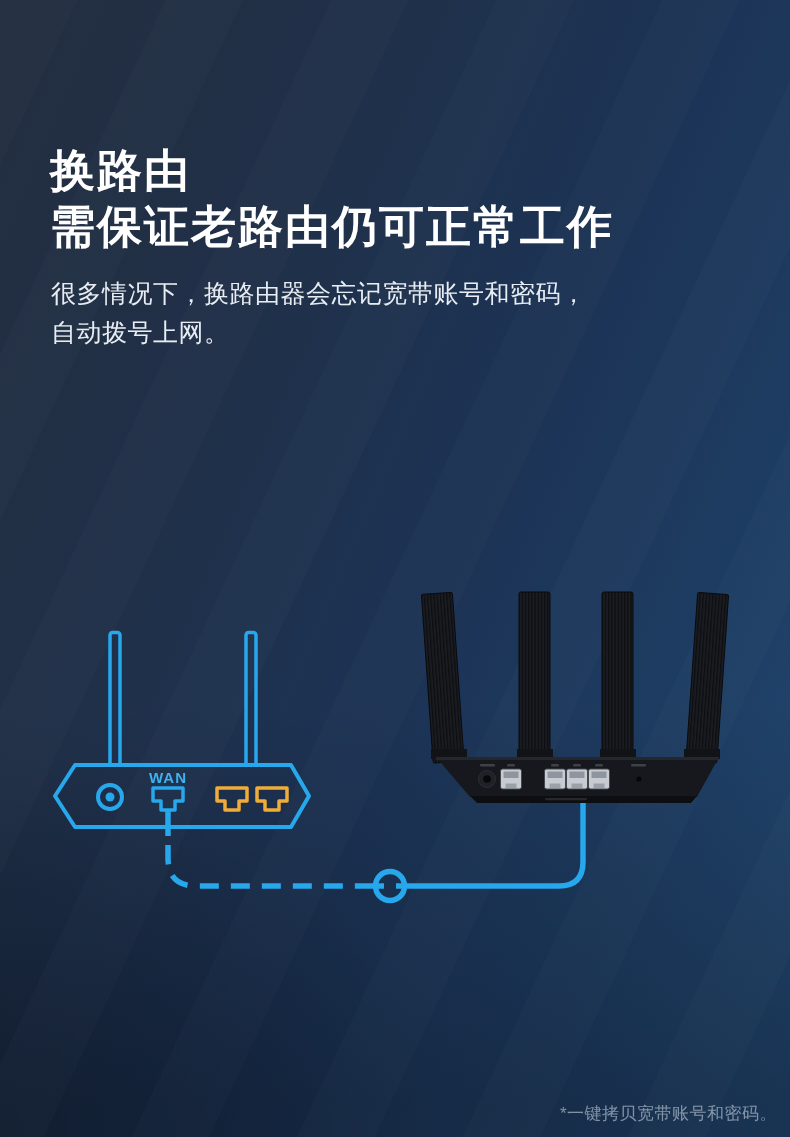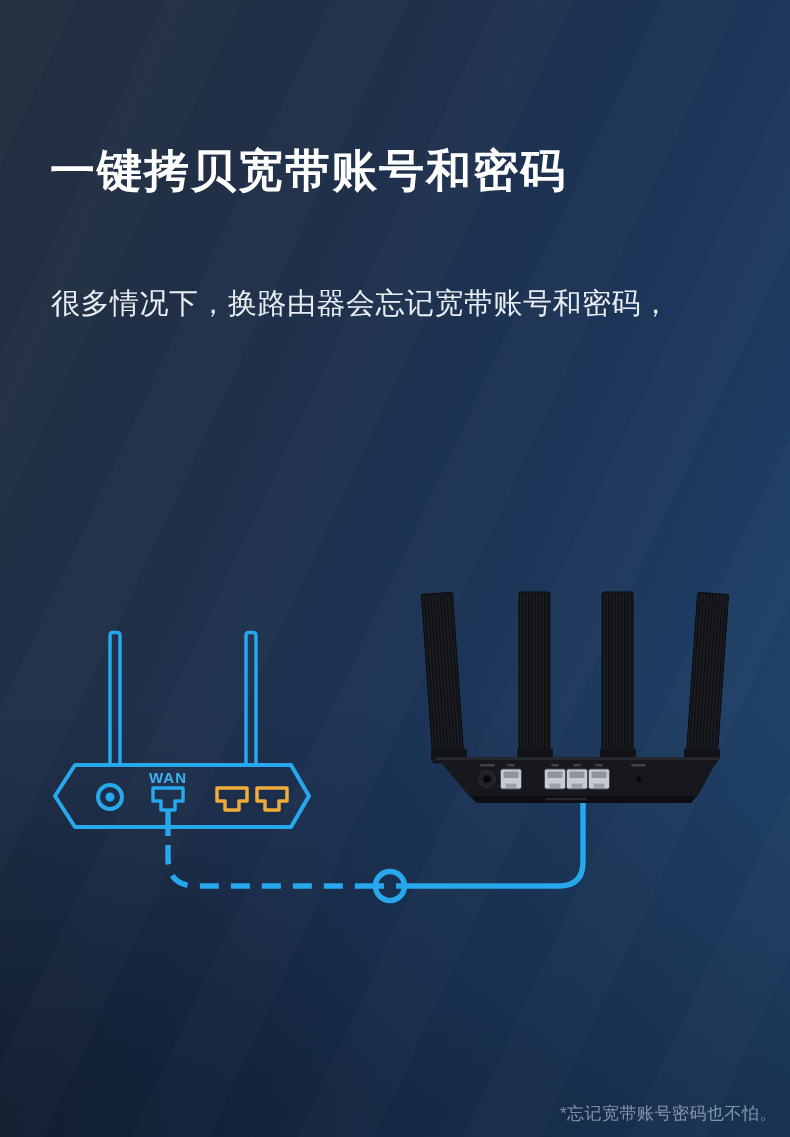--- a/index.html
+++ b/index.html
@@ -15,46 +15,48 @@
       linear-gradient(180deg, rgba(9,17,30,0) 62%, rgba(9,17,30,0.38) 97%),
       radial-gradient(90% 55% at 0% 100%, rgba(5,12,22,0.30), rgba(5,12,22,0) 60%),
       linear-gradient(113deg, #232e3f 0%, #203049 30%, #1c3355 55%, #1e3d63 78%, #234a74 100%);
   }
   .heading{
     position:absolute;left:50px;top:143px;
     color:#ffffff;font-size:45px;font-weight:700;
     line-height:56px;letter-spacing:2px;white-space:nowrap;
   }
   .intro{
-    position:absolute;left:51px;top:284px;
-    color:#e8edf3;font-size:29px;font-weight:400;
-    line-height:39px;letter-spacing:0.5px;white-space:nowrap;
+    position:absolute;left:51px;top:276px;
+    color:#e8edf3;font-size:25px;font-weight:400;
+    line-height:39px;letter-spacing:0.5px;white-space:nowrap;font-family:Liberation Mono, monospace;
   }
   .footnote{
     position:absolute;right:13px;top:1102px;
     color:rgba(216,228,241,0.55);font-size:17px;letter-spacing:0.5px;
     white-space:nowrap;
   }
   .diagram{position:absolute;left:0;top:560px;width:748px;height:420px;}
   svg text.wan{
     font-family:"Liberation Sans","DejaVu Sans",sans-serif;
     font-size:15px;font-weight:700;letter-spacing:1px;
   }
 </style>
 </head>
 <body>
 
 <div class="page">
 
   <div class="heading">
-    <div>一键拷贝宽带账号和密码</div>
+    <div>换路由</div>
+    <div>需保证老路由仍可正常工作</div>
   </div>
 
   <div class="intro">
     <div>很多情况下，换路由器会忘记宽带账号和密码，</div>
+    <div>自动拨号上网。</div>
   </div>
 
   <div class="diagram">
     <svg width="790" height="420" viewBox="0 560 790 420" xmlns="http://www.w3.org/2000/svg">
       <defs>
         <pattern id="ribs" width="3.2" height="8" patternUnits="userSpaceOnUse">
           <rect width="3.2" height="8" fill="#1a1c21"></rect>
           <rect width="1.2" height="8" fill="#0d0e11"></rect>
         </pattern>
       </defs>
@@ -149,15 +151,15 @@
           <rect x="588.5" y="769" width="21" height="20" rx="2" fill="#c7ccd3" stroke="#43474e" stroke-width="1"></rect>
           <rect x="591.5" y="771.5" width="15" height="6.5" fill="#8e959e"></rect>
           <rect x="593.5" y="783.5" width="11" height="4.5" fill="#9aa1a9"></rect>
         </g>
 
         <circle cx="639" cy="779" r="2.6" fill="#06070a"></circle>
       </g>
     </svg>
   </div>
 
-  <div class="footnote">*忘记宽带账号密码也不怕。</div>
+  <div class="footnote">*一键拷贝宽带账号和密码。</div>
 
 </div>
 
 </body></html>

